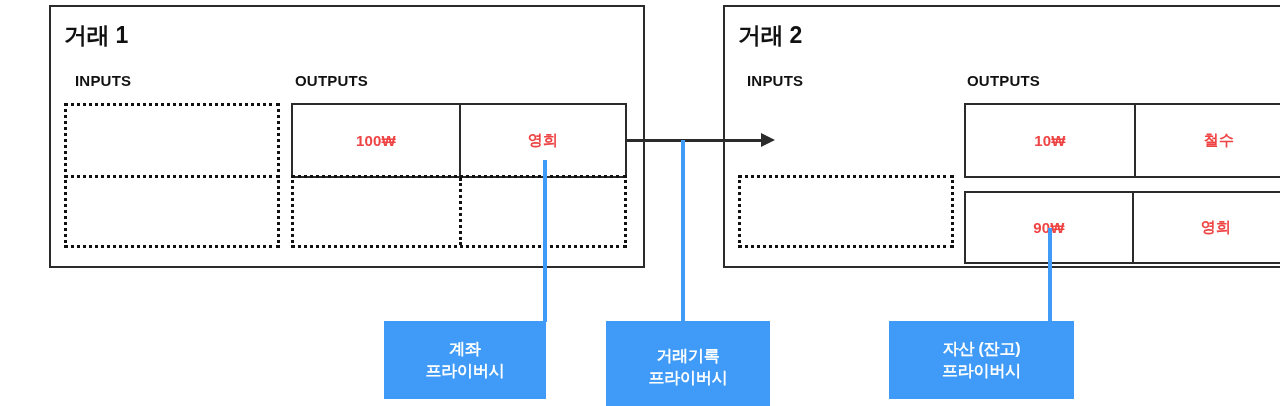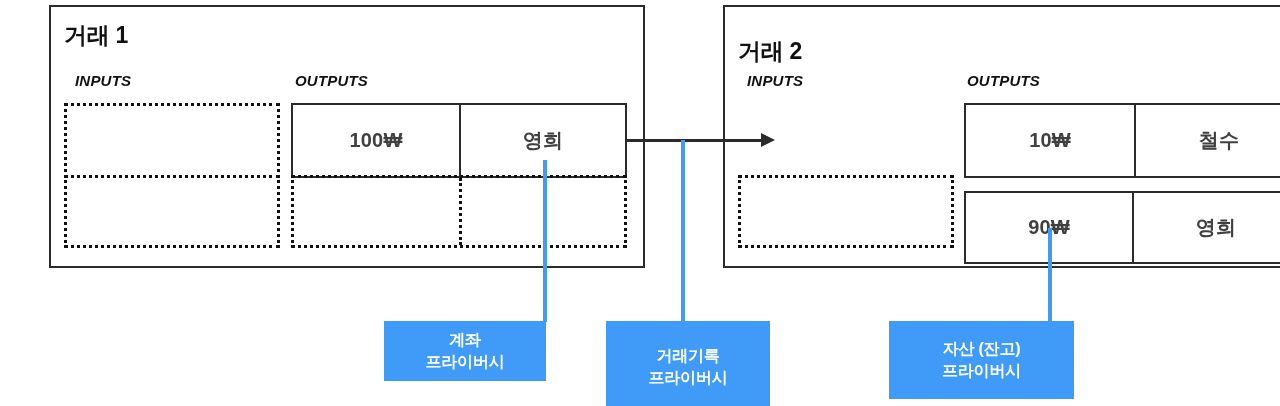--- a/index.html
+++ b/index.html
@@ -32,30 +32,29 @@
 
   .tx-title {
     position: absolute;
     font-size: 23px;
     font-weight: bold;
     letter-spacing: -0.3px;
     color: #111111;
     white-space: nowrap;
   }
   #tx1-title { left: 20px;  top: 20px; }
-  #tx2-title { left: 694px; top: 36px; }
+  #tx2-title { left: 694px; top: 20px; }
 
   .section-label {
     position: absolute;
     font-size: 15px;
     font-weight: bold;
     letter-spacing: 0.2px;
     color: #111111;
     white-space: nowrap;
-    font-style: italic;
   }
   #tx1-inputs-label  { left: 31px;  top: 72px; }
   #tx1-outputs-label { left: 251px; top: 72px; }
   #tx2-inputs-label  { left: 703px; top: 72px; }
   #tx2-outputs-label { left: 923px; top: 72px; }
 
   
   .tbl {
     position: absolute;
     box-sizing: border-box;
@@ -64,23 +63,23 @@
     position: absolute;
     left: 0;
     box-sizing: border-box;
     display: flex;
   }
   .tbl-cell {
     box-sizing: border-box;
     display: flex;
     align-items: center;
     justify-content: center;
-    font-size: 20px;
-    font-weight: bold;
-    color: #404040;
+    font-size: 15px;
+    font-weight: bold;
+    color: #ef4444;
     letter-spacing: 0.2px;
     white-space: nowrap;
   }
   
   .row-solid  { border: 2.5px solid #2b2b2b; }
   .row-dotted { border: 3px dotted #111111; }
   .cell-div-solid  { border-left: 2.5px solid #2b2b2b; font-family: Liberation Mono, monospace; }
   .cell-div-dotted { border-left: 3px dotted #111111; }
 
   
@@ -145,21 +144,21 @@
     flex-direction: column;
     align-items: center;
     justify-content: center;
     font-size: 16px;
     font-weight: bold;
     line-height: 1.35;
     text-align: center;
     letter-spacing: -0.2px;
     box-sizing: border-box;
   }
-  #callout-account { left: 340px; top: 321px; width: 162px; height: 60px; }
+  #callout-account { left: 340px; top: 321px; width: 162px; height: 78px; }
   #callout-record  { left: 562px; top: 321px; width: 164px; height: 91px; }
   #callout-asset   { left: 845px; top: 321px; width: 185px; height: 78px; }
   .callout span { display: block; }
 </style>
 </head>
 <body>
 
 <div id="canvas">
 
   <div id="tx1-box" class="tx-box"></div>

